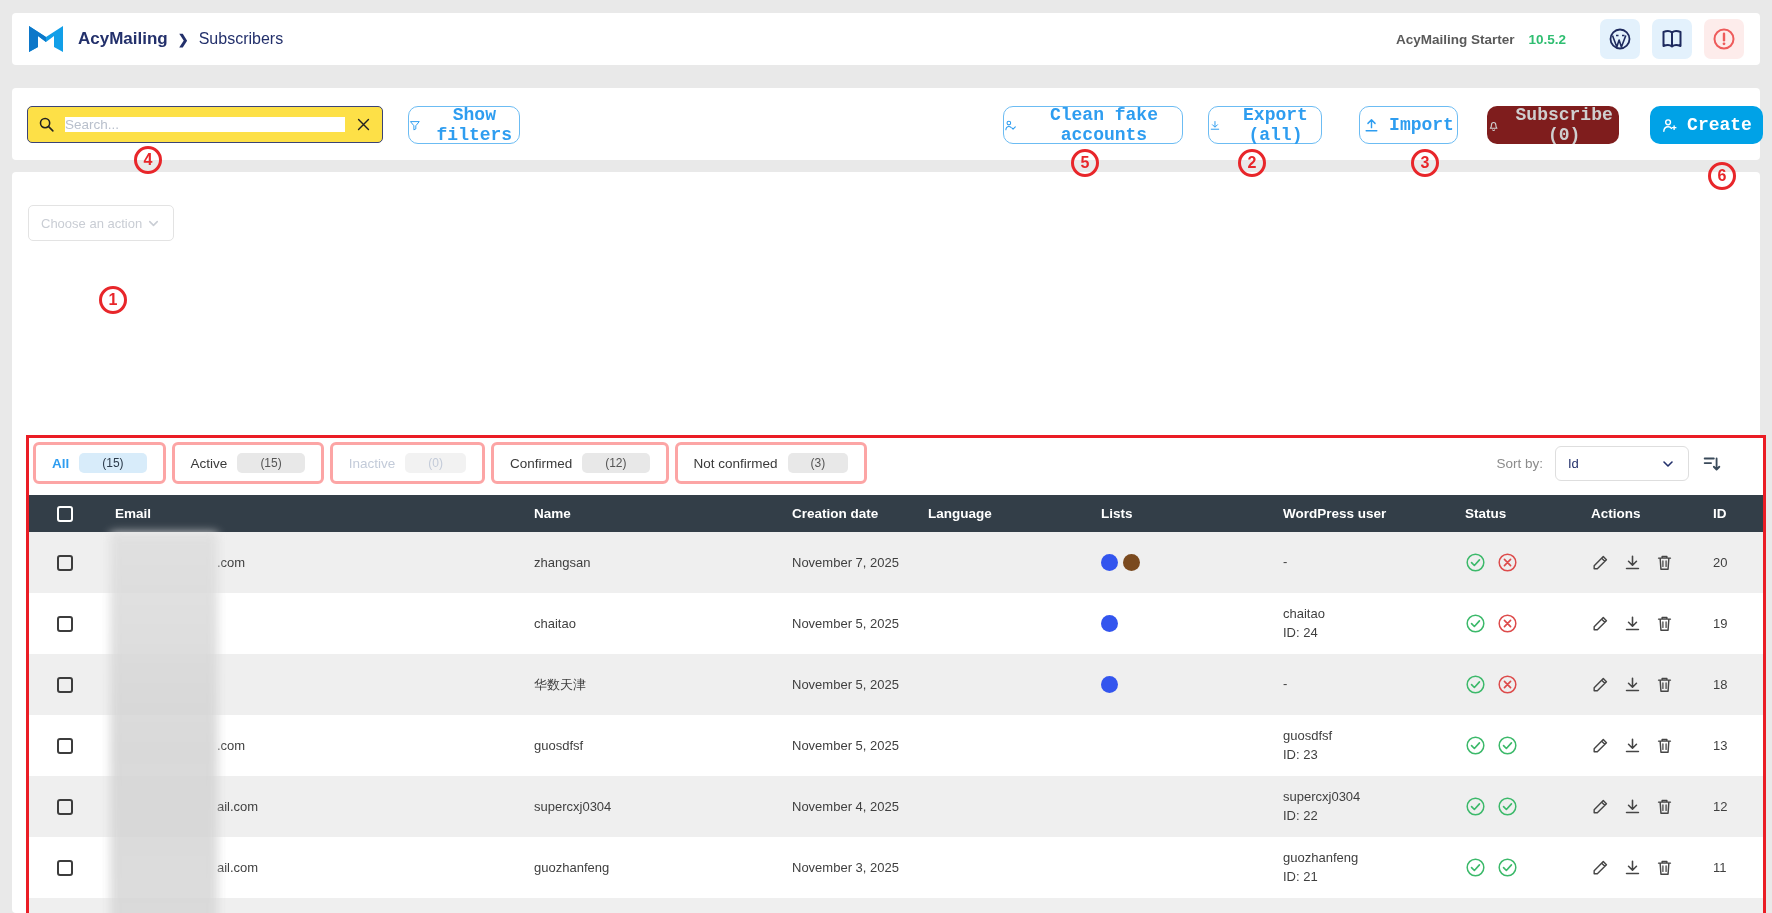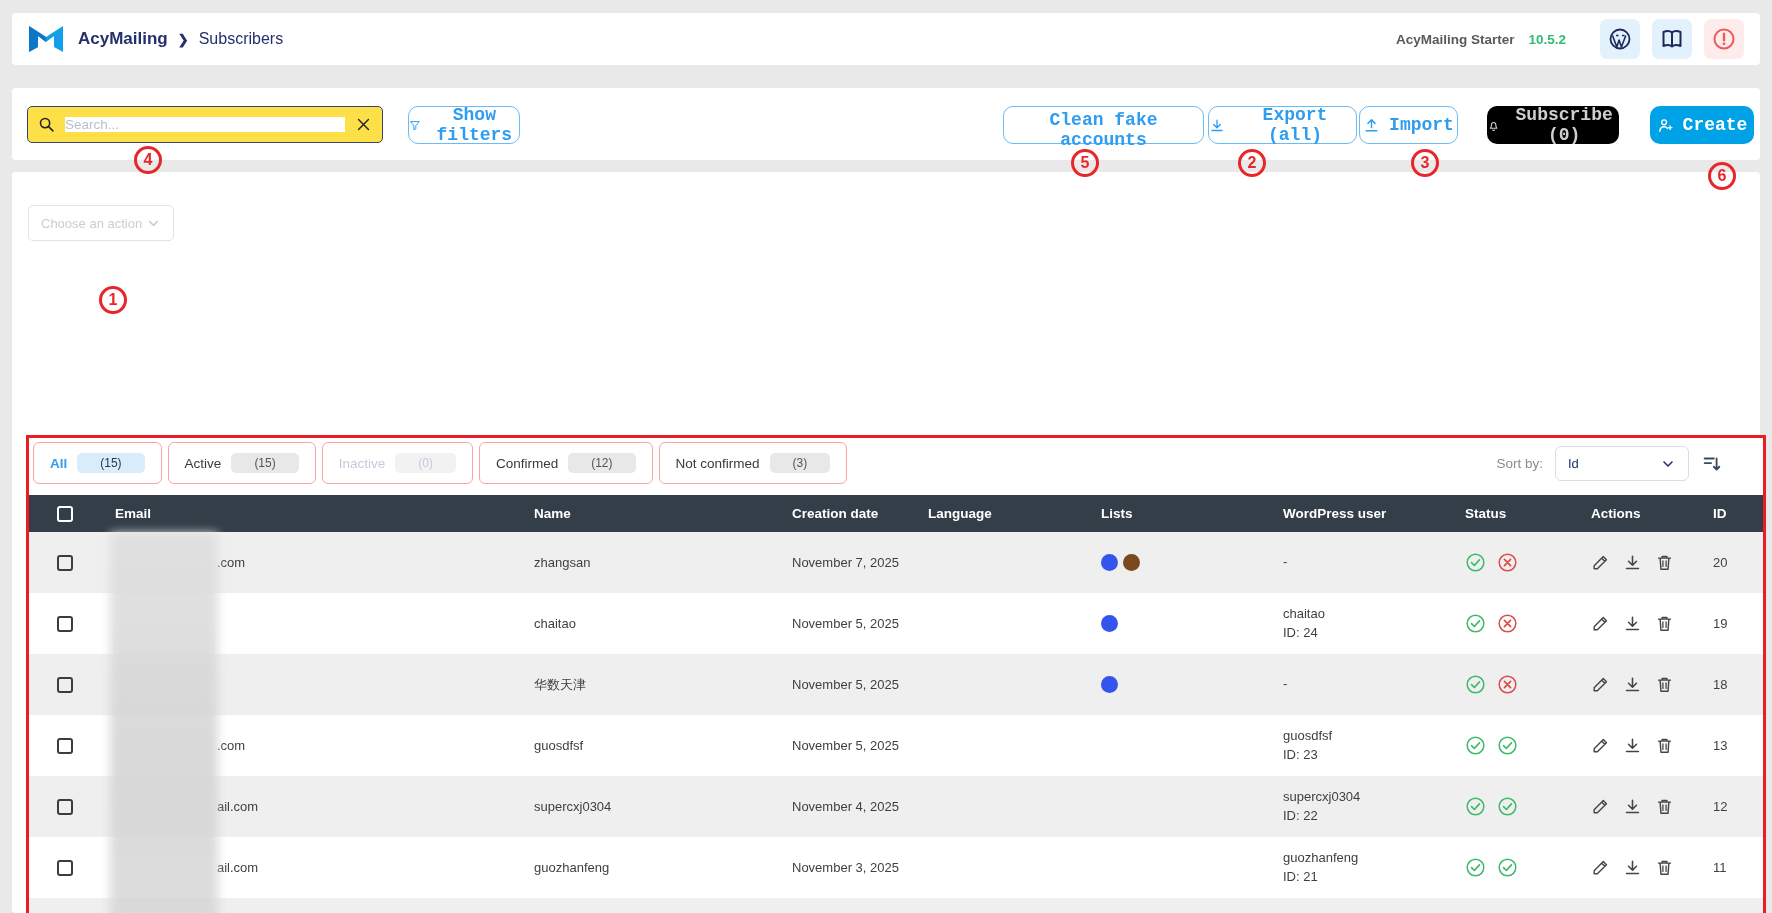--- a/index.html
+++ b/index.html
@@ -31,35 +31,35 @@
   
   #toolbar{left:12px; top:88px; width:1748px; height:72px;}
   #search-box{position:absolute; left:15px; top:18px; width:356px; height:37px; border:1px solid #3a4375; border-radius:5px; display:flex; align-items:center; padding:0 10px; background:#fde047;}
   #search-box svg{width:17px; height:17px; color:#222;}
   #search-input{flex:1; border:none; outline:none; font-size:13.5px; color:#333; margin:0 10px; font-family:"Liberation Sans",sans-serif;}
   #search-input::placeholder{color:#b9c0cc;}
   #search-clear{color:#666; cursor:pointer; display:flex;}
   .btn{position:absolute; top:18px; height:38px; border-radius:10px; display:flex; align-items:center; justify-content:center; gap:9px; font-size:18px; font-weight:700; cursor:pointer; border:1px solid #6cbcf3; background:#fff; color:var(--accent); font-family:Liberation Mono, monospace;}
   .btn svg{width:17px; height:17px;}
   #btn-showfilters{left:396px; width:112px;}
-  #btn-clean{left:991px; width:201px;flex-direction:column;}
-  #btn-export{left:1196px; width:149px;}
+  #btn-clean{left:991px; width:180px;}
+  #btn-export{left:1196px; width:114px;}
   #btn-import{left:1347px; width:99px;}
-  #btn-subscribe{left:1475px; width:132px; background:#000000; border:none; color:#cfcfcf; cursor:default;}
-  #btn-create{left:1638px; width:104px; background:var(--create); border:none; color:#fff;}
+  #btn-subscribe{left:1475px; width:132px; background:#7f1d1d; border:none; color:#cfcfcf; cursor:default;}
+  #btn-create{left:1638px; width:113px; background:var(--create); border:none; color:#fff;}
 
   
   #mainpanel{left:12px; top:172px; width:1748px; height:741px;}
   #choose-action{position:absolute; left:16px; top:33px; width:146px; height:36px; border:1px solid #e3e3e3; border-radius:5px; display:flex; align-items:center; padding:0 12px; color:#c9cdd4; font-size:13px; background:#fff; cursor:default;}
   #choose-action .chev{margin-left:auto; color:#c9cdd4;}
 
   
   #zone{position:absolute; left:14px; top:263px; width:1740px; height:641px; border:3px solid #ea1d25; background:#fff; overflow:hidden;}
   #tabs{position:absolute; left:4px; top:4px; height:42px; display:flex; gap:6px;}
-  .tab{display:flex; align-items:center; gap:10px; padding:0 16px; background:#fff; border:1px solid #fca5a5; border-radius:6px; font-size:13.5px; cursor:pointer;}
+  .tab{display:flex; align-items:center; gap:10px; padding:0 16px; background:#fff; border:3px solid #fca5a5; border-radius:6px; font-size:13.5px; cursor:pointer;}
   .tab .lbl{color:#3a3a3a; font-weight:400;}
   .tab.active .lbl{color:var(--accent); font-weight:700;}
   .tab.disabled .lbl{color:#c3cbd9;}
   .tab .badge{font-size:12px; padding:3px 23px; border-radius:5px; background:#e8e8e8; color:#555;}
   .tab.active .badge{background:#d8ecfa; color:#2b3a4a;}
   .tab.disabled .badge{background:#f2f2f2; color:#c3cbd9;}
   #sortgroup{position:absolute; right:40px; top:8px; display:flex; align-items:center; gap:12px;}
   #sort-label{color:#8b8b8b; font-size:13.5px;}
   #sort-select{width:134px; height:35px; border:1px solid #dedede; border-radius:6px; display:flex; align-items:center; padding:0 12px; color:var(--navy); font-size:13px; cursor:pointer; background:#fff;}
   #sort-select .chev{margin-left:auto; color:var(--navy);}

